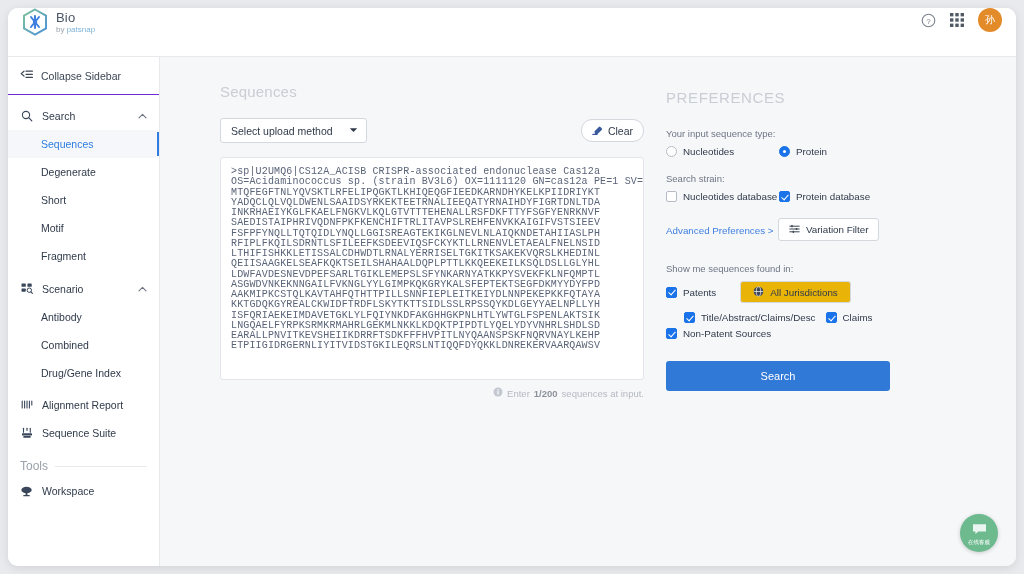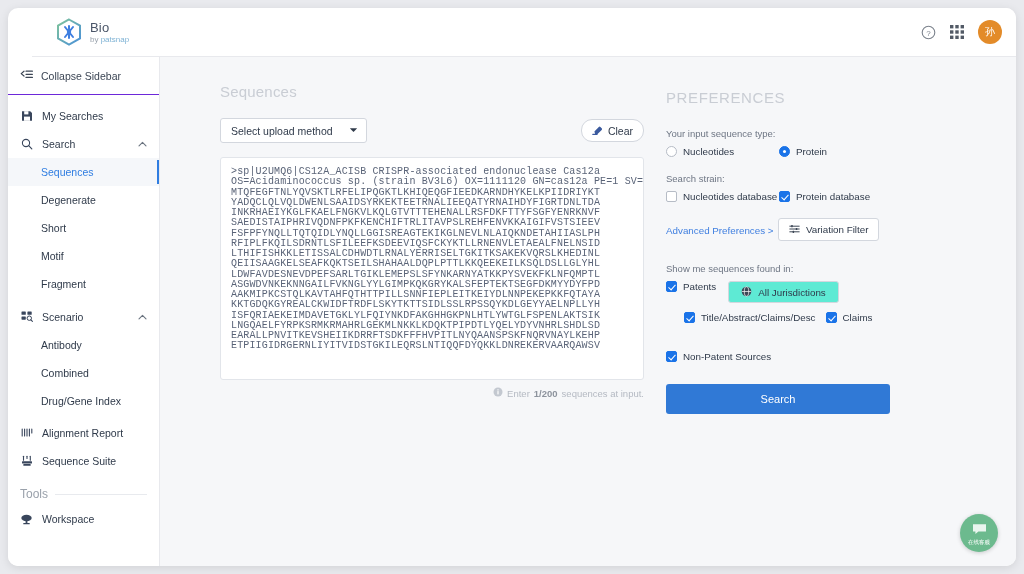--- a/index.html
+++ b/index.html
@@ -21,23 +21,22 @@
     display: flex;
     flex-direction: column;
   }
   
   .topbar {
     height: 49px;
     flex: 0 0 49px;
     background: #fff;
     border-bottom: 1px solid #e8e9ed;
     display: flex;
-    align-items: center;
-    padding: 0 14px 0 24px;
-    margin-left: 24px;
+    align-items: flex-start;
+    padding: 0 14px 0 14px;
   }
   .brand { display: flex; align-items: center; gap: 8px; }
   .brand-mark { width: 26px; height: 29px; position: relative; }
   .brand-text { line-height: 1; }
   .brand-title {
     font-size: 13px; color: #4a5568; letter-spacing: .2px;
     font-weight: 400; display: block;
   }
   .brand-sub {
     font-size: 8px; color: #7fb3d5; display: block; margin-top: 2px;
@@ -188,25 +187,25 @@
     margin-bottom: 10px; display: inline-block;
   }
   .var-btn {
     height: 23px; display: inline-flex; align-items: center; gap: 6px;
     border: 1px solid #d3d7de; border-radius: 3px; background: #fff;
     font-size: 9.8px; color: #2f3a4a; padding: 0 10px;
     cursor: pointer; margin-bottom: 22px;
   }
   .jur-btn {
     height: 22px; display: inline-flex; align-items: center; gap: 6px;
-    border: 1px solid #d3d7de; border-radius: 3px; background: #5eead4;
+    border: 1px solid #d3d7de; border-radius: 3px; background: #eab308;
     font-size: 9.8px; color: #2f3a4a; padding: 0 12px;
     cursor: pointer; margin-left: 12px;
   }
-  .sub-row { display: flex; align-items: center; gap: 10px; margin: 9px 0 28px 18px; }
+  .sub-row { display: flex; align-items: center; gap: 10px; margin: 9px 0 5px 18px; }
   .search-btn {
     margin-top: 22px;
     width: 224px; height: 30px;
     background: #3079d6; border: none; border-radius: 3px;
     color: #fff; font-size: 11px; cursor: pointer;
     display: flex; align-items: center; justify-content: center;
     font-family: "Liberation Sans", sans-serif;
   }
   
   .chat-widget {
@@ -285,30 +284,20 @@
               <line x1="6" y1="4.3" x2="12.4" y2="4.3"></line>
               <line x1="6" y1="7.4" x2="12.4" y2="7.4"></line>
             </g>
           </svg>
         </span>
         <span class="lbl">Collapse Sidebar</span>
       </div>
 
       <div class="nav">
 
-        <div class="nav-item">
-          <span class="ico">
-            <svg width="12" height="12" viewBox="0 0 12 12">
-              <path d="M1 1.2h8.2L11 3v7.8H1z" fill="#39465c"></path>
-              <rect x="3.2" y="1.2" width="4.2" height="3.2" fill="#fff"></rect>
-              <rect x="3" y="6.6" width="6" height="4.2" fill="#fff"></rect>
-            </svg>
-          </span>
-          <span>My Searches</span>
-        </div>
 
         <div class="nav-item">
           <span class="ico">
             <svg width="12" height="12" viewBox="0 0 12 12">
               <circle cx="5" cy="5" r="3.6" fill="none" stroke="#39465c" stroke-width="1.1"></circle>
               <line x1="7.7" y1="7.7" x2="10.8" y2="10.8" stroke="#39465c" stroke-width="1.2" stroke-linecap="round"></line>
             </svg>
           </span>
           <span>Search</span>
           <span class="caret">
@@ -517,21 +506,21 @@
                   <rect x="6.8" y="3.9" width="1.5" height="2.2" rx="0.4"></rect>
                   <rect x="3.6" y="6.7" width="1.5" height="2.2" rx="0.4"></rect>
                 </g>
               </svg>
             </span>
             <span>Variation Filter</span>
           </div>
 
           <div class="pref-label">Show me sequences found in:</div>
 
-          <div style="display:flex;align-items:flex-start;">
+          <div style="display:flex;align-items:center;gap:12px;">
             <label class="opt">
               <span class="cbox on"></span>
               <span>Patents</span>
             </label>
             <div class="jur-btn">
               <span>
                 <svg width="11" height="11" viewBox="0 0 11 11">
                   <circle cx="5.5" cy="5.5" r="4.8" fill="#3c4655"></circle>
                   <ellipse cx="5.5" cy="5.5" rx="2.2" ry="4.8" fill="none" stroke="#fff" stroke-width="0.7"></ellipse>
                   <line x1="0.8" y1="5.5" x2="10.2" y2="5.5" stroke="#fff" stroke-width="0.7"></line>

